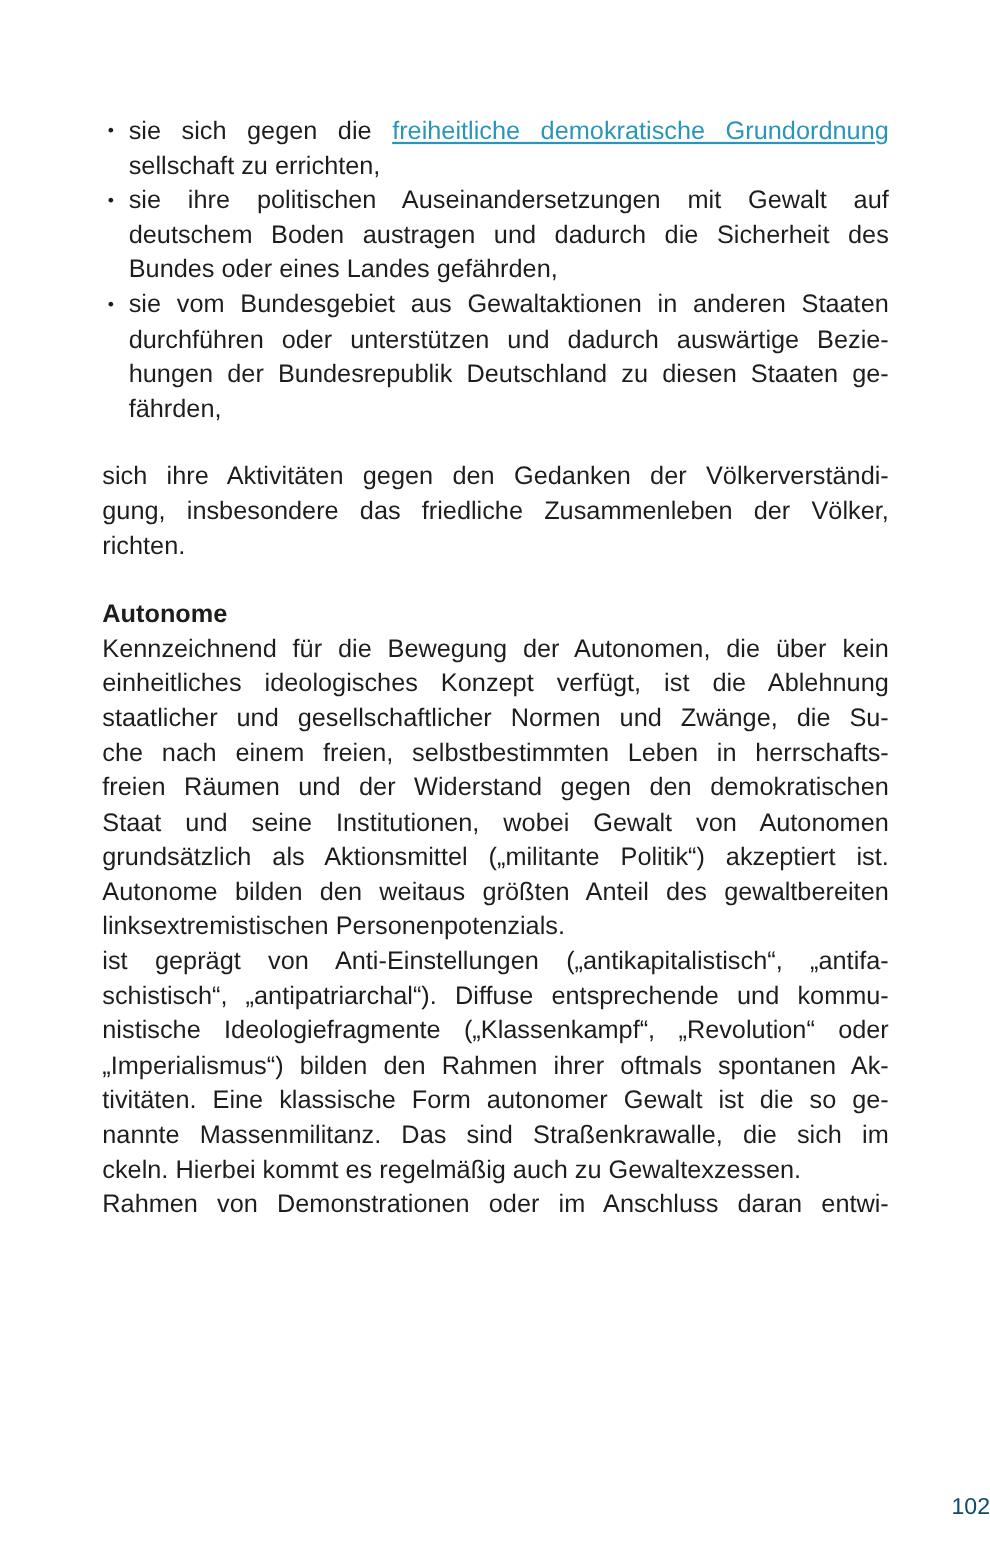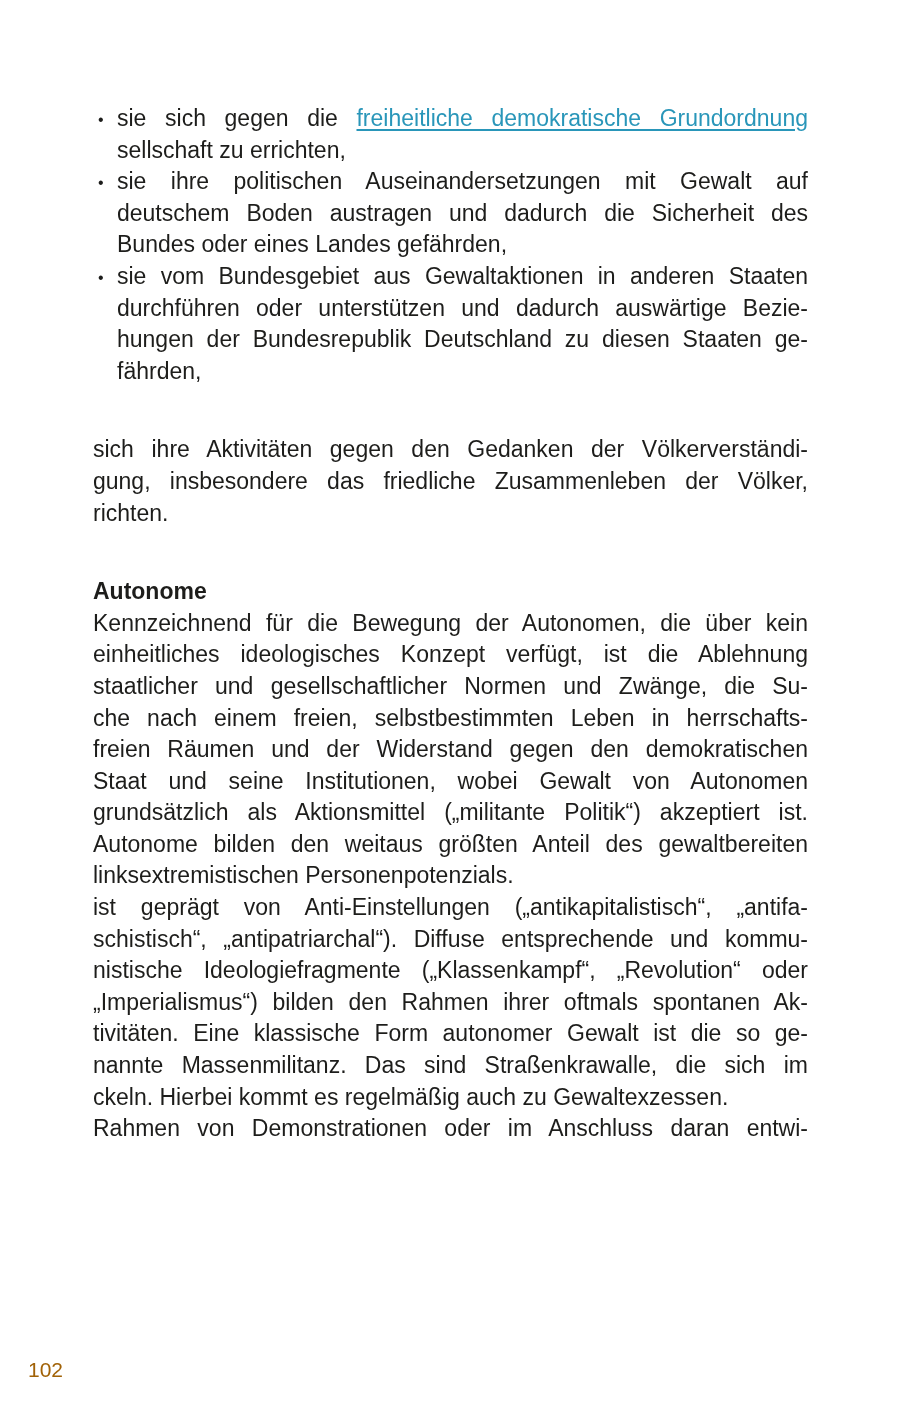--- a/index.html
+++ b/index.html
@@ -22,42 +22,42 @@
   }
   .line {
     text-align: justify;
     text-align-last: justify;
   }
   .line.last {
     text-align: left;
     text-align-last: left;
   }
   .heading { font-weight: bold; }
-  .gap-before { margin-top: 47px; }
+  .gap-before { margin-top: 30px; }
   .bullet-item { position: relative; padding-left: 24px; }
   .bullet-marker {
     position: absolute;
     left: 5px;
     top: 1px;
     font-size: 16px;
   }
   .doc-link {
     color: var(--link-color, #2996b9);
     text-decoration: underline;
     text-underline-offset: 3px;
     cursor: pointer;
   }
   .page-number {
     position: absolute;
     top: 1358px;
     left: 0;
     width: 100%;
-    text-align: left;
+    text-align: right;
     font-size: 21px;
-    color: #a16207;
+    color: #0c4a6e;
     padding-left: 28px;
   }
 </style>
 </head>
 <body>
 
 <div class="page">
   <div class="doc-body">
       <div class="bullet-list">
         <div class="bullet-item">

